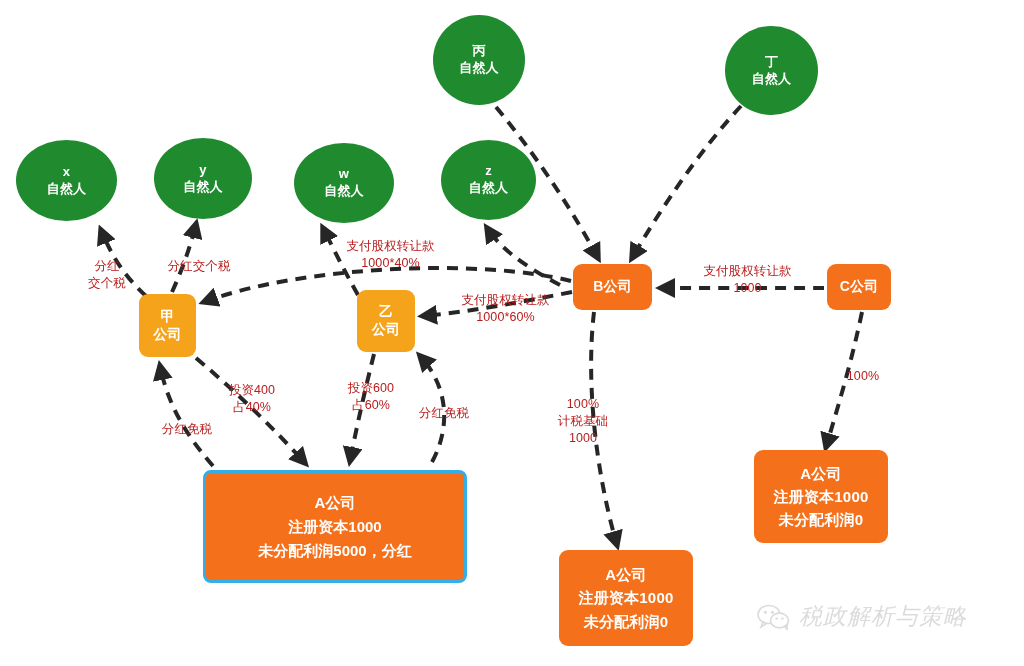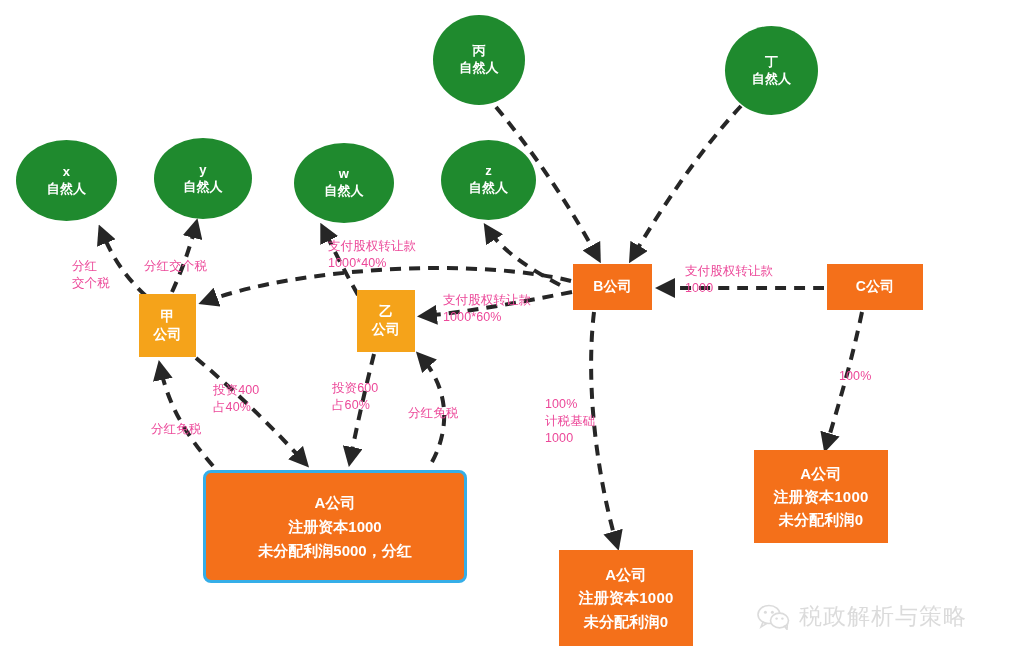--- a/index.html
+++ b/index.html
@@ -29,20 +29,21 @@
     box-sizing: border-box;
     display: flex;
     flex-direction: column;
     align-items: center;
     justify-content: center;
     color: #ffffff;
     font-weight: bold;
     text-align: center;
     line-height: 1.28;
     letter-spacing: 0.2px;
+    border-radius: 9px;
   }
   .node-person {
     border-radius: 50%;
     background: #1F8A2E;
     font-size: 13px;
   }
   .node-person .nm { font-size: 13px; }
   .node-person .sub { font-size: 13px; }
   .node-company-amber {
     background: #F5A31A;
@@ -74,24 +75,24 @@
     align-items: center;
     justify-content: center;
     color: #fff;
     font-weight: bold;
     font-size: 15px;
     line-height: 1.6;
     text-align: center;
   }
   .edge-label {
     position: absolute;
-    color: #ec4899;
+    color: #b91c1c;
     font-size: 12.5px;
     line-height: 1.35;
-    text-align: left;
+    text-align: center;
     white-space: pre-line;
     letter-spacing: 0.1px;
   }
   .watermark {
     position: absolute;
     display: flex;
     align-items: center;
     gap: 8px;
     opacity: 0.30;
   }
@@ -185,21 +186,21 @@
 
   <div class="node node-company-amber" style="left:357px; top:290px; width:58px; height:62px;">
     <span>乙</span>
     <span>公司</span>
   </div>
 
   <div class="node node-company-orange" style="left:573px; top:264px; width:79px; height:46px;">
     <span>B公司</span>
   </div>
 
-  <div class="node node-company-orange" style="left:827px; top:264px; width:96px; height:46px;">
+  <div class="node node-company-orange" style="left:827px; top:264px; width:64px; height:46px;">
     <span>C公司</span>
   </div>
 
   <div class="node-highlight" style="left:203px; top:470px; width:264px; height:113px;">
     <div class="inner">
       <span>A公司</span>
       <span>注册资本1000</span>
       <span>未分配利润5000，分红</span>
     </div>
   </div>
@@ -239,21 +240,21 @@
   <div class="edge-label" style="left:151px; top:421px; width:72px;">分红免税</div>
 
   <div class="edge-label" style="left:408px; top:405px; width:72px;">分红免税</div>
 
   <div class="edge-label" style="left:545px; top:396px; width:76px;">100%
 计税基础
 1000</div>
 
   <div class="edge-label" style="left:839px; top:368px; width:48px;">100%</div>
 
-  <div class="watermark" style="left:757px; top:601px;">
+  <div class="watermark" style="left:757px; top:601px;font-style:italic;">
     <span>
       <svg class="wm-icon" width="34" height="26" viewBox="0 0 34 26">
         <ellipse cx="12" cy="10.5" rx="11" ry="9" fill="none" stroke="#8a8a8a" stroke-width="1.6"></ellipse>
         <path d="M 6 18 L 4 23 L 9.5 19.6 Z" fill="none" stroke="#8a8a8a" stroke-width="1.6"></path>
         <circle cx="8.4" cy="8.2" r="1.5" fill="#8a8a8a"></circle>
         <circle cx="15.4" cy="8.2" r="1.5" fill="#8a8a8a"></circle>
         <ellipse cx="22.5" cy="16.5" rx="9" ry="7.4" fill="#ffffff" stroke="#8a8a8a" stroke-width="1.6"></ellipse>
         <path d="M 27.5 22.3 L 30 25.4 L 30.3 21.2 Z" fill="#ffffff" stroke="#8a8a8a" stroke-width="1.6"></path>
         <circle cx="19.6" cy="14.6" r="1.2" fill="#8a8a8a"></circle>
         <circle cx="25.4" cy="14.6" r="1.2" fill="#8a8a8a"></circle>

